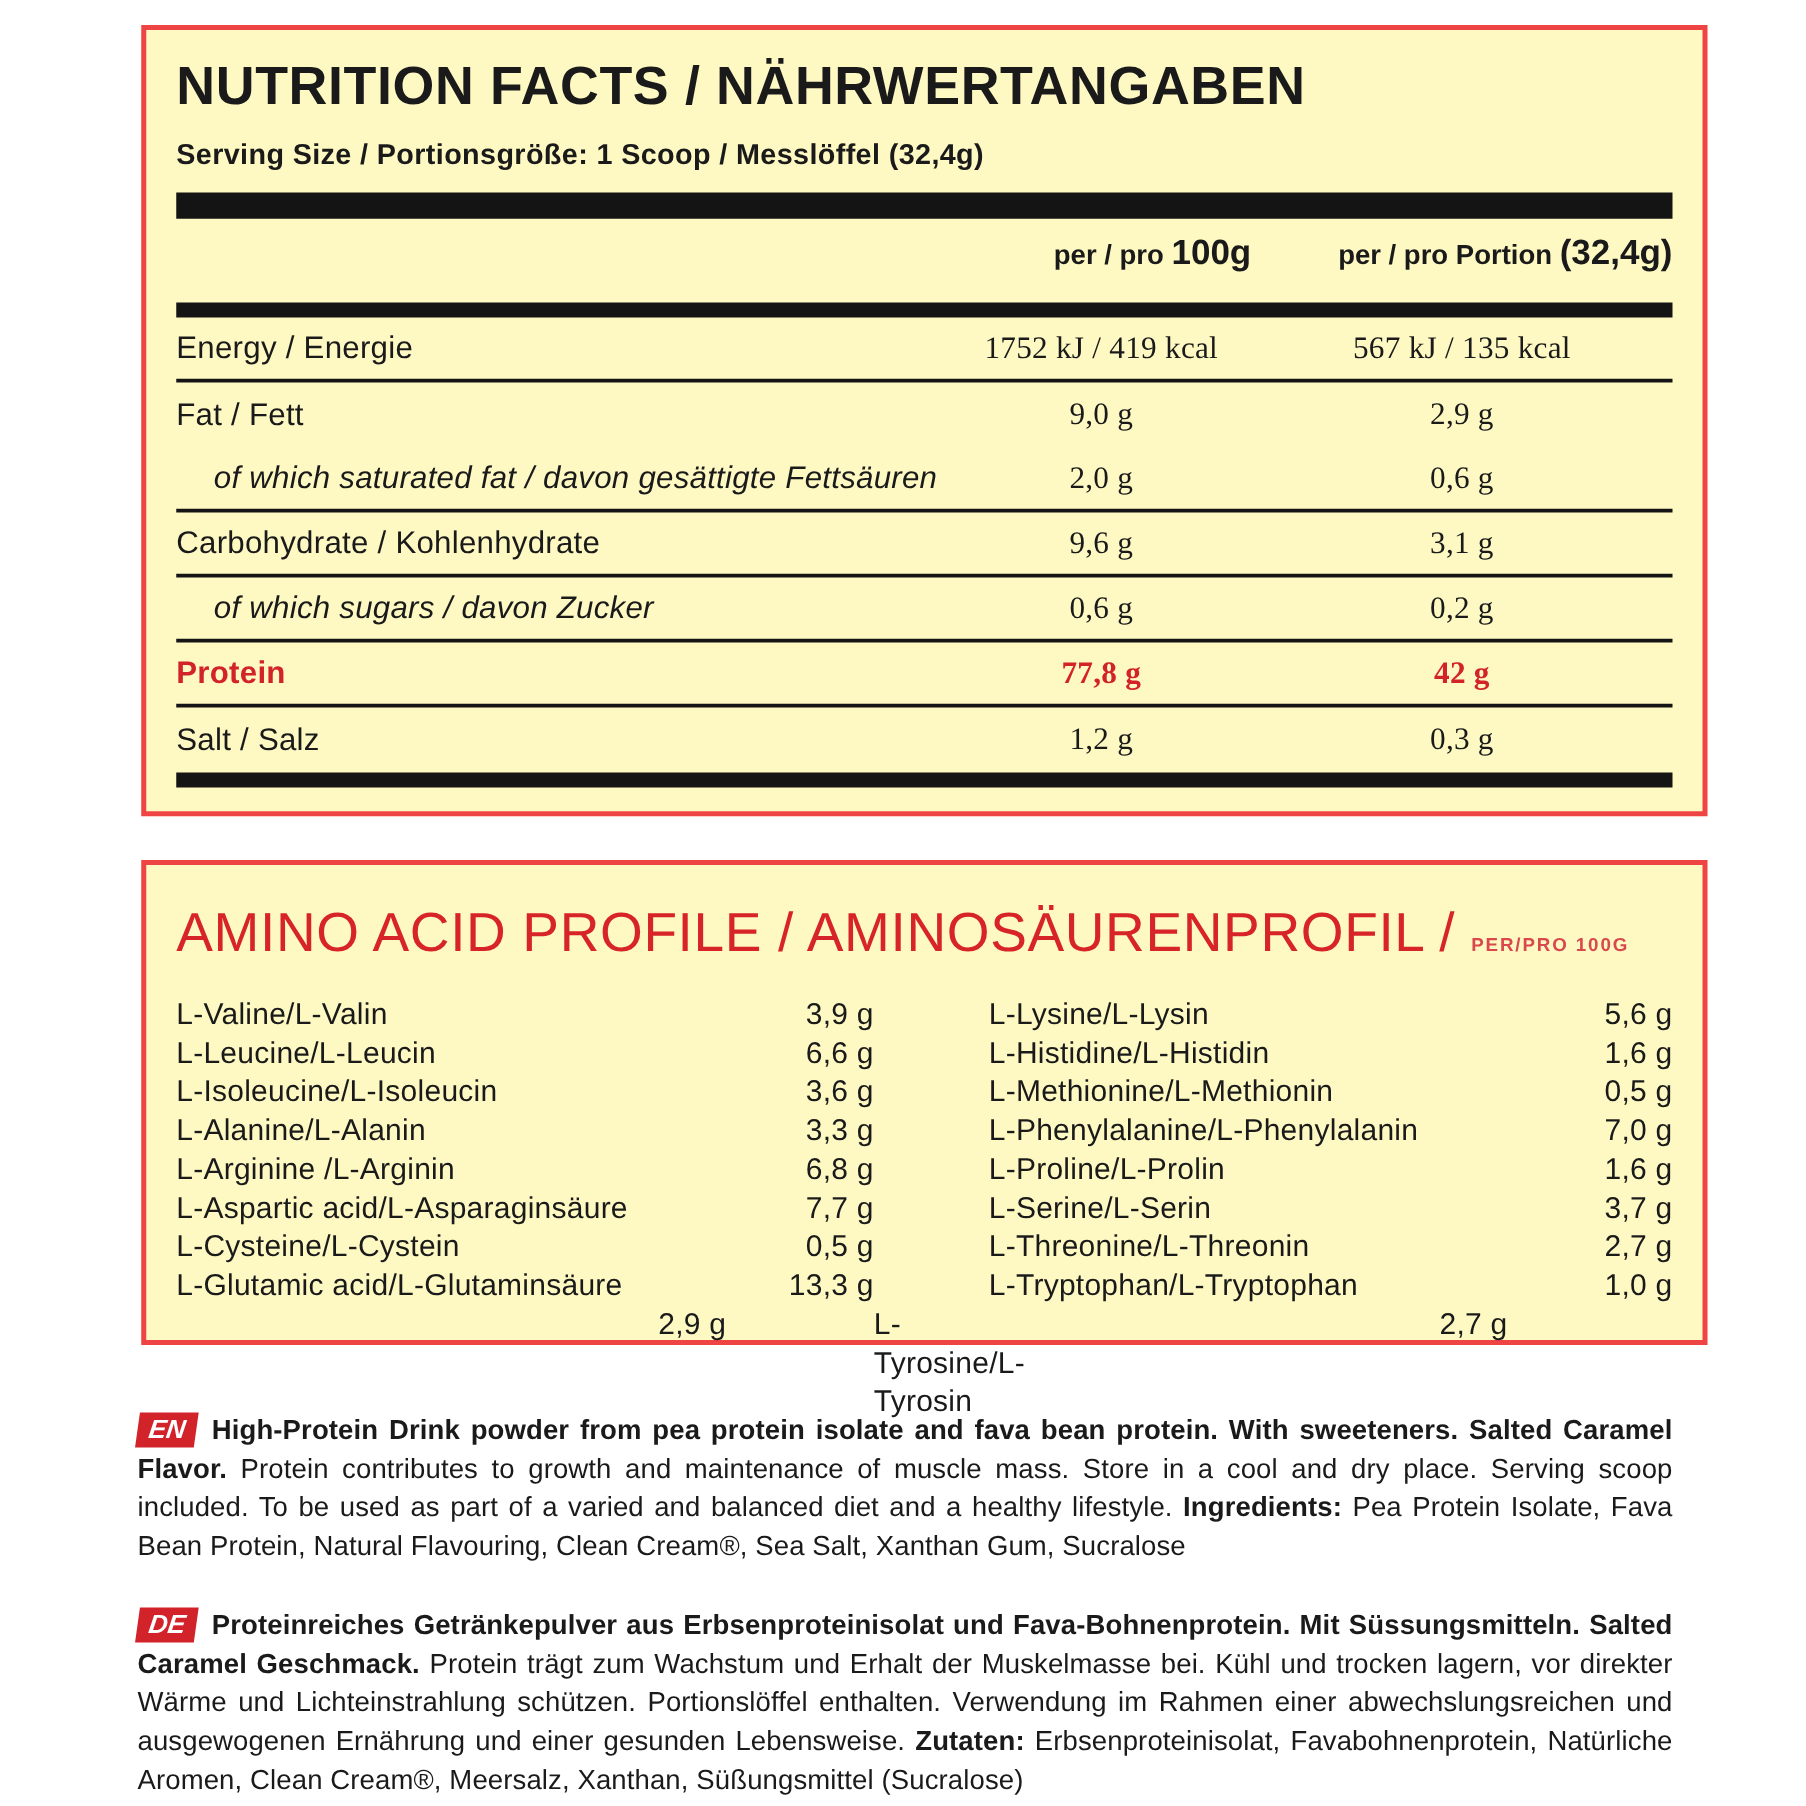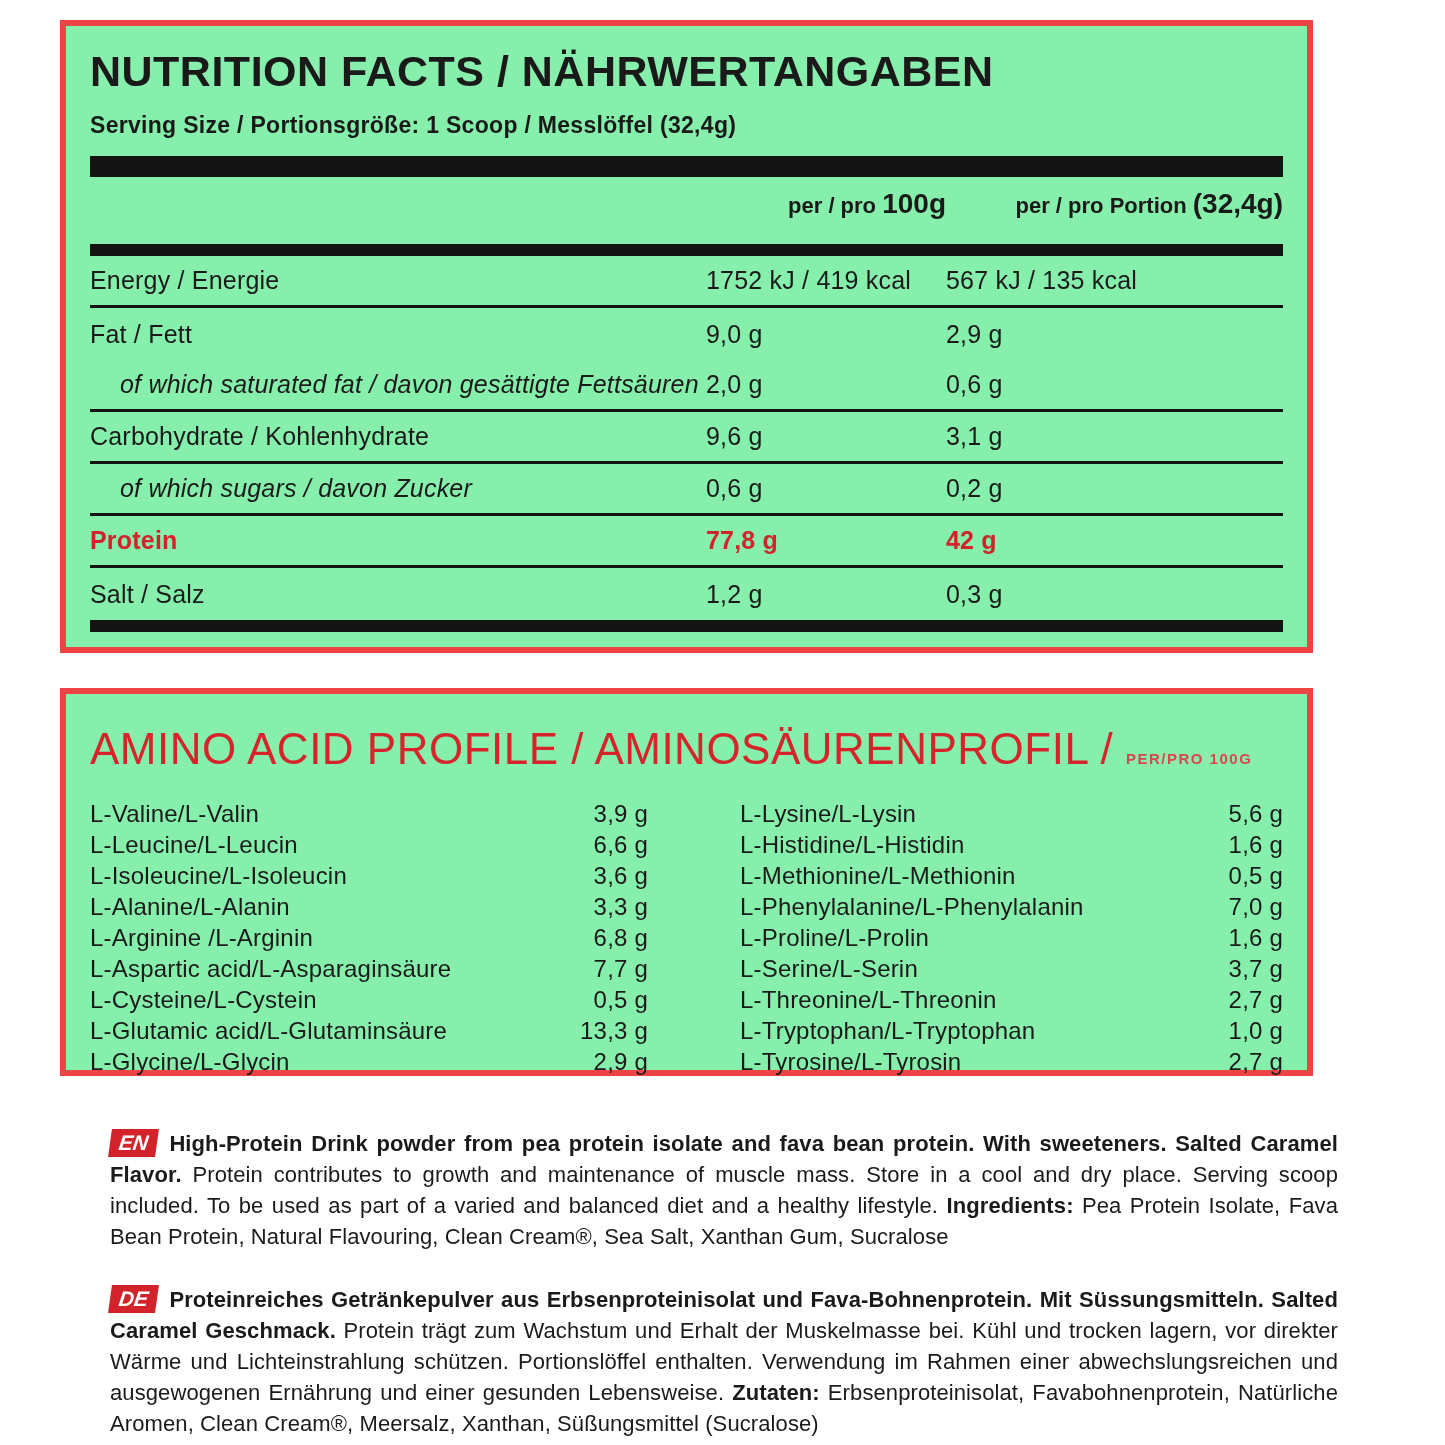--- a/index.html
+++ b/index.html
@@ -1,37 +1,37 @@
 <!DOCTYPE html>
 <html><head>
 <meta charset="utf-8">
 <style>
   * { margin: 0; padding: 0; box-sizing: border-box; }
   html, body { width: 1445px; height: 1445px; background: #ffffff; overflow: hidden; }
   body { font-family: "Liberation Sans", sans-serif; color: #1a1a1a; }
 
   
-  .panel { margin-left: 60px; width: 1253px; border: 6px solid #ef4444; background: #86efac; }
+  .panel { margin-left: 113px; width: 1253px; border: 4px solid #ef4444; background: #fef9c3; }
   .panel-nutrition { margin-top: 20px; height: 633px; padding: 0 24px; }
   .panel-amino { margin-top: 35px; height: 388px; padding: 0 24px; }
 
   
   .nf-title { margin-top: 24px; font-size: 43px; font-weight: bold; letter-spacing: 0.5px; line-height: 1; white-space: nowrap; }
   .nf-serving { margin-top: 19px; font-size: 23px; font-weight: bold; letter-spacing: 0.3px; }
   .bar-thick { height: 21px; background: #141414; margin-top: 17px; }
   .bar-mid { height: 12px; background: #141414; }
 
   .nf-grid { display: grid; grid-template-columns: 1fr 240px 337px; align-items: center; }
   .nf-colheads { height: 67px; align-items: end; padding-bottom: 24px; }
   .nf-colhead { text-align: right; font-weight: bold; white-space: nowrap; }
   .nf-colhead .small { font-size: 22px; }
   .nf-colhead .big { font-size: 28px; }
 
   .nf-row { height: 52px; border-bottom: 3px solid #141414; font-size: 25px; letter-spacing: 0.2px; }
-  .nf-row .val { text-align: left; white-space: nowrap; }
+  .nf-row .val { text-align: center; white-space: nowrap; font-family: Liberation Serif, serif; }
   .nf-row.noline { border-bottom: none; }
   .nf-row.indent .lbl { padding-left: 30px; font-style: italic; }
   .nf-row.red { color: #d2232a; font-weight: bold; }
 
   
   .aa-title { margin-top: 30px; white-space: nowrap; }
   .aa-title .bold { color: #d7242b; font-weight: normal; font-size: 44px; letter-spacing: 0.5px; }
   .aa-title .small { color: #d8484d; font-size: 15px; letter-spacing: 1.5px; }
   .aa-grid { margin-top: 24px; display: grid; grid-template-columns: 440px 118px 92px 415px 1fr; font-size: 24px; line-height: 31px; letter-spacing: 0.2px; }
   .aa-grid .val { text-align: right; white-space: nowrap; }
@@ -134,21 +134,20 @@
     <div>L-Cysteine/L-Cystein</div>
       <div class="val">0,5 g</div>
       <div></div>
       <div>L-Threonine/L-Threonin</div>
       <div class="val">2,7 g</div>
     <div>L-Glutamic acid/L-Glutaminsäure</div>
       <div class="val">13,3 g</div>
       <div></div>
       <div>L-Tryptophan/L-Tryptophan</div>
       <div class="val">1,0 g</div>
-    <div>L-Glycine/L-Glycin</div>
       <div class="val">2,9 g</div>
       <div></div>
       <div>L-Tyrosine/L-Tyrosin</div>
       <div class="val">2,7 g</div>
   </div>
 </section>
 
 <p class="para para-en"><span class="lang-badge">EN</span><span class="b">High-Protein Drink powder from pea protein isolate and fava bean protein. With sweeteners. Salted Caramel Flavor.</span><span> Protein contributes to growth and maintenance of muscle mass. Store in a cool and dry place. Serving scoop included. To be used as part of a varied and balanced diet and a healthy lifestyle. </span><span class="b">Ingredients:</span><span> Pea Protein Isolate, Fava Bean Protein, Natural Flavouring, Clean Cream®, Sea Salt, Xanthan Gum, Sucralose</span></p>
 
 <p class="para para-de"><span class="lang-badge">DE</span><span class="b">Proteinreiches Getränkepulver aus Erbsenproteinisolat und Fava-Bohnenprotein. Mit Süssungsmitteln. Salted Caramel Geschmack.</span><span> Protein trägt zum Wachstum und Erhalt der Muskelmasse bei. Kühl und trocken lagern, vor direkter Wärme und Lichteinstrahlung schützen. Portionslöffel enthalten. Verwendung im Rahmen einer abwechslungsreichen und ausgewogenen Ernährung und einer gesunden Lebensweise. </span><span class="b">Zutaten:</span><span> Erbsenproteinisolat, Favabohnenprotein, Natürliche Aromen, Clean Cream®, Meersalz, Xanthan, Süßungsmittel (Sucralose)</span></p>

